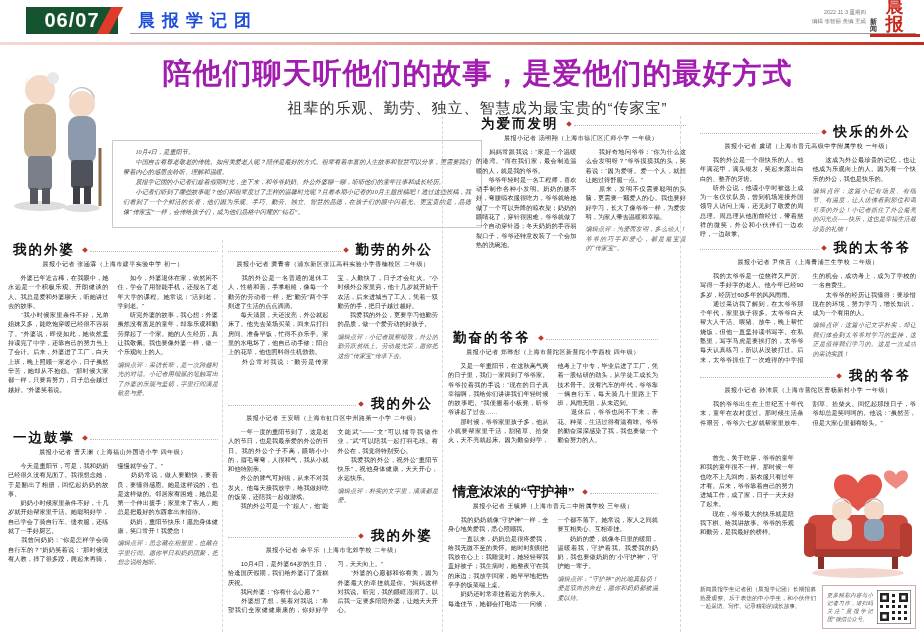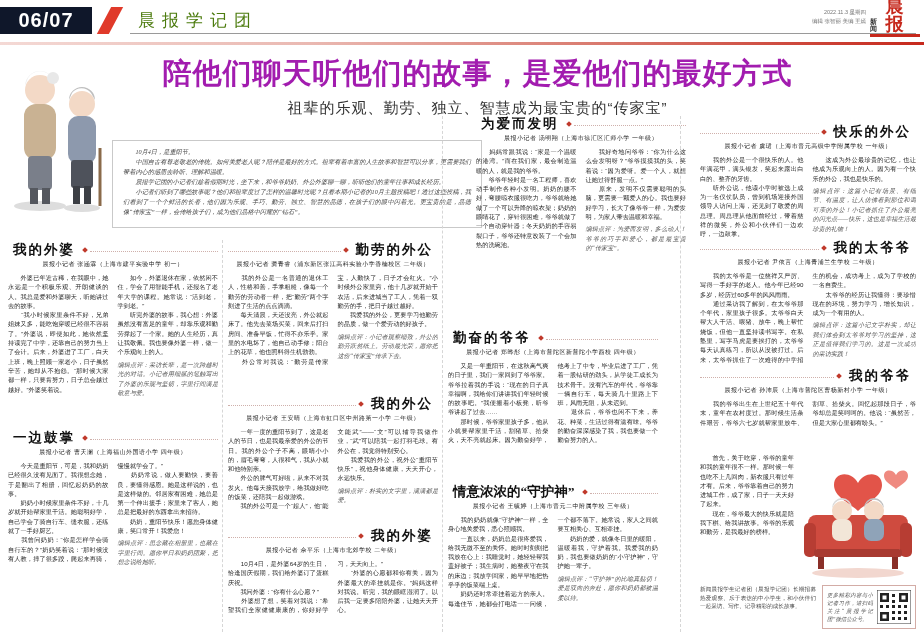--- a/index.html
+++ b/index.html
@@ -1,24 +1,24 @@
 <!DOCTYPE html>
 <html><head>
 <meta charset="utf-8">
 <style>
   html,body{margin:0;padding:0;background:#e9e9e9;}
   .page{position:relative;width:924px;height:640px;background:#ffffff;margin:0 auto;
         font-family:"Liberation Sans",sans-serif;color:#222;overflow:hidden;}
   .a{position:absolute;}
 
   
-  .folio{left:0;top:7px;width:92px;height:27px;background:#0f172a;color:#fff;
+  .folio{left:26px;top:7px;width:92px;height:27px;background:#14532d;color:#fff;
          font-size:20px;font-weight:bold;display:flex;align-items:center;justify-content:center;letter-spacing:1px;}
   .folio-slash{left:104px;top:7px;width:12px;height:27px;background:#e03a2a;transform:skewX(-28deg);}
-  .masthead{left:138px;top:9px;font-size:17px;font-weight:normal;letter-spacing:7px;color:#4d7c0f;}
+  .masthead{left:138px;top:9px;font-size:17px;font-weight:bold;letter-spacing:7px;color:#1d4ed8;}
   .head-rule{left:130px;top:33px;width:786px;height:1px;background:#9a9a9a;}
   .dateblock{right:58px;top:8px;text-align:right;font-size:5.5px;color:#777;line-height:1.7;}
   .logo{right:4px;top:3px;width:50px;height:30px;display:flex;align-items:flex-end;justify-content:flex-end;border-bottom:3px solid #c6281c;padding-bottom:1px;}
   .logo .sm{font-size:7px;color:#333;font-weight:bold;margin-right:2px;line-height:1.1;}
   .logo .bg{font-size:18px;color:#c6281c;font-weight:bold;font-family:"Liberation Serif",serif;line-height:1;}
   .grad-rule{left:0;top:42px;width:924px;height:3px;
              background:linear-gradient(to right,#f4d9d5,#eab9b2,#d8766a,#c6281c);}
 
   
   .headline{left:105px;top:54px;width:745px;text-align:center;font-size:29px;font-weight:bold;

